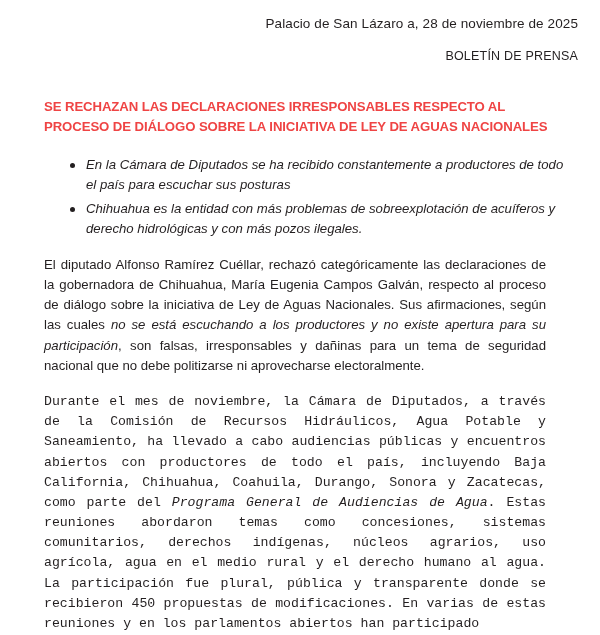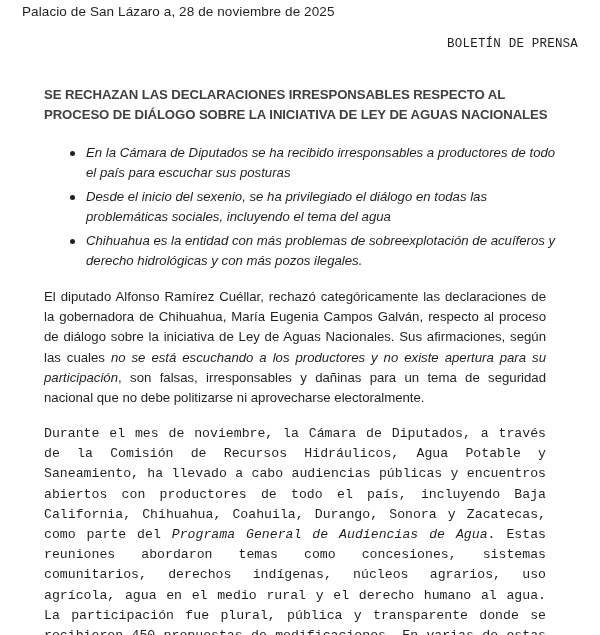--- a/index.html
+++ b/index.html
@@ -15,43 +15,42 @@
     color: #231f20;
   }
   .page {
     position: relative;
     width: 600px;
     height: 635px;
     box-sizing: border-box;
     padding: 0 22px;
   }
   .dateline {
-    text-align: left;
+    text-align: right;
     font-size: 13.5px;
     letter-spacing: 0.1px;
-    margin-top: 4px;
+    margin-top: 16px;
     color: #231f20;
   }
   .bulletin-label {
     text-align: right;
     font-size: 12.5px;
     margin-top: 18px;
     letter-spacing: 0.2px;
     color: #231f20;
-    font-family: Liberation Mono, monospace;
   }
   .headline {
     margin-top: 34px;
     margin-left: 22px;
     margin-right: 6px;
     font-size: 13.2px;
     font-weight: bold;
     line-height: 1.5;
     letter-spacing: -0.1px;
-    color: #404040;
+    color: #ef4444;
   }
   ul.bullets {
     margin: 18px 0 0 0;
     padding-left: 64px;
     list-style: none;
   }
   ul.bullets li {
     position: relative;
     font-style: italic;
     font-size: 13.2px;
@@ -90,21 +89,20 @@
 
 <div class="page">
 
   <div class="dateline">Palacio de San Lázaro a, 28 de noviembre de 2025</div>
 
   <div class="bulletin-label">BOLETÍN DE PRENSA</div>
 
   <div class="headline">SE RECHAZAN LAS DECLARACIONES IRRESPONSABLES RESPECTO AL PROCESO DE DIÁLOGO SOBRE LA INICIATIVA DE LEY DE AGUAS NACIONALES</div>
 
   <ul class="bullets">
-    <li>En la Cámara de Diputados se ha recibido irresponsables a productores de todo el país para escuchar sus posturas</li>
-    <li>Desde el inicio del sexenio, se ha privilegiado el diálogo en todas las problemáticas sociales, incluyendo el tema del agua</li>
+    <li>En la Cámara de Diputados se ha recibido constantemente a productores de todo el país para escuchar sus posturas</li>
     <li>Chihuahua es la entidad con más problemas de sobreexplotación de acuíferos y derecho hidrológicas y con más pozos ilegales.</li>
   </ul>
 
   <div class="para"><span>El diputado Alfonso Ramírez Cuéllar, rechazó categóricamente las declaraciones de la gobernadora de Chihuahua, María Eugenia Campos Galván, respecto al proceso de diálogo sobre la iniciativa de Ley de Aguas Nacionales. Sus afirmaciones, según las cuales </span><em>no se está escuchando a los productores y no existe apertura para su participación</em><span>, son falsas, irresponsables y dañinas para un tema de seguridad nacional que no debe politizarse ni aprovecharse electoralmente.</span></div>
   <div class="para clip-bottom"><span>Durante el mes de noviembre, la Cámara de Diputados, a través de la Comisión de Recursos Hidráulicos, Agua Potable y Saneamiento, ha llevado a cabo audiencias públicas y encuentros abiertos con productores de todo el país, incluyendo Baja California, Chihuahua, Coahuila, Durango, Sonora y Zacatecas, como parte del </span><em>Programa General de Audiencias de Agua</em><span>. Estas reuniones abordaron temas como concesiones, sistemas comunitarios, derechos indígenas, núcleos agrarios, uso agrícola, agua en el medio rural y el derecho humano al agua. La participación fue plural, pública y transparente donde se recibieron 450 propuestas de modificaciones. En varias de estas reuniones y en los parlamentos abiertos han participado</span></div>
 
 </div>
 
 </body></html>

